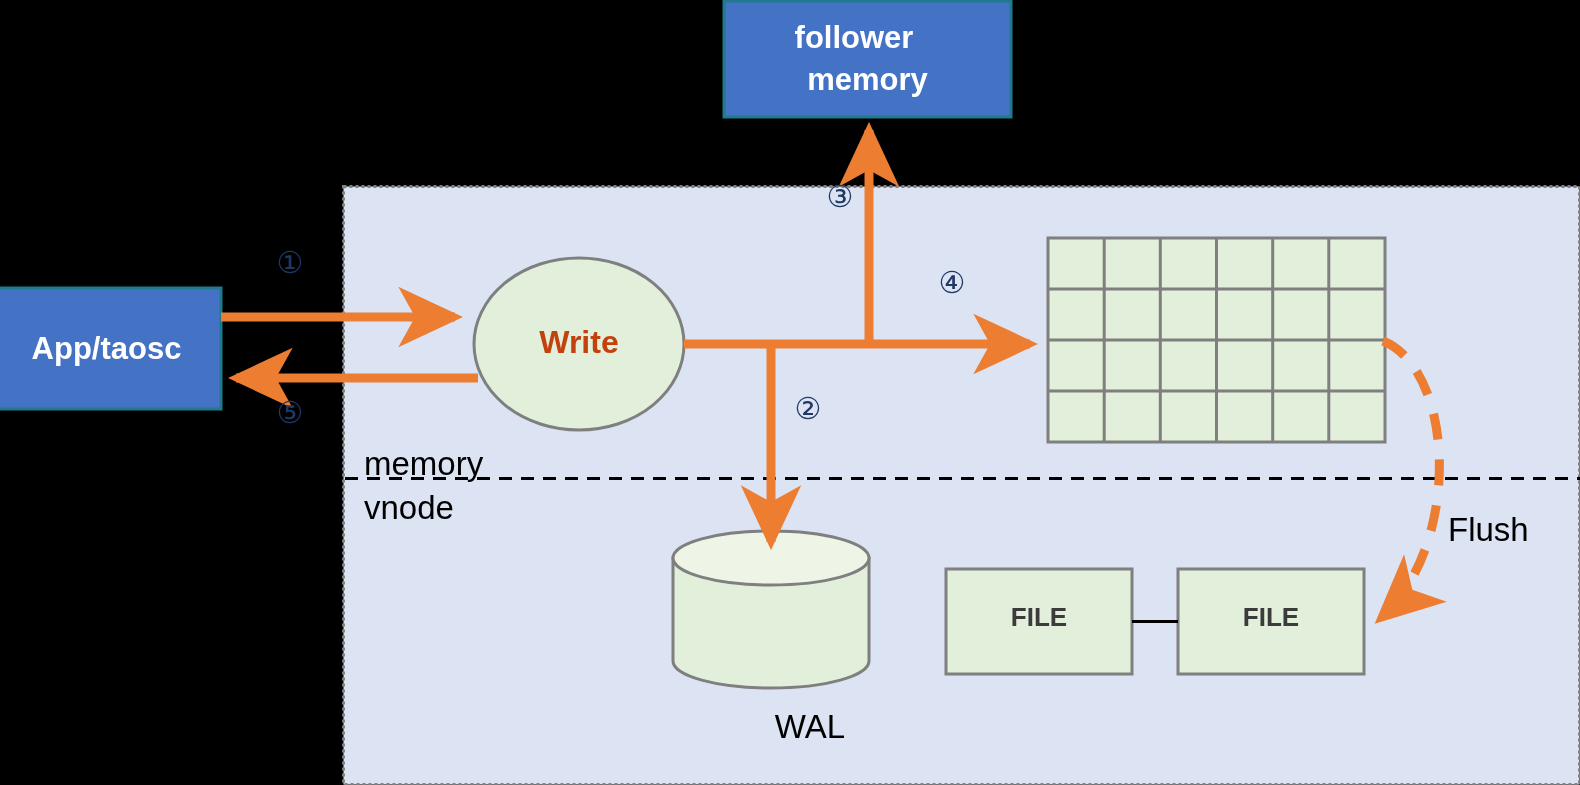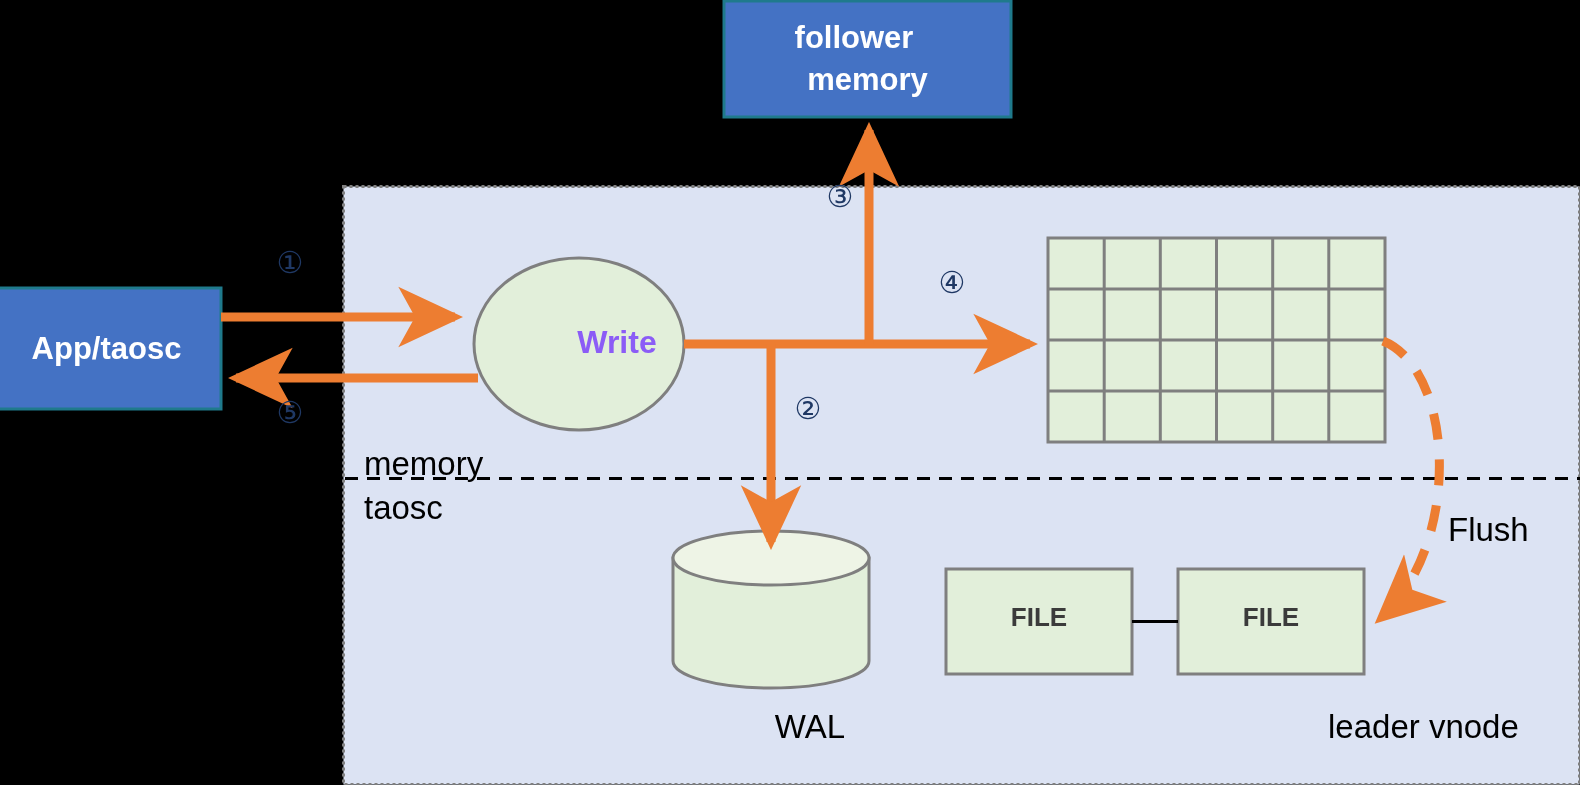--- a/index.html
+++ b/index.html
@@ -27,25 +27,24 @@
     line-height: 1.15;
   }
   
   .boxtext {
     color: #ffffff;
     font-weight: bold;
     font-size: 31px;
     text-align: center;
   }
   .ellipse-text {
-    color: #8b5cf6;
+    color: #c2410c;
     font-weight: bold;
     font-size: 32px;
     text-align: center;
-    margin-left: 38px;
   }
   .file-text {
     color: #3b3b3b;
     font-weight: bold;
     font-size: 26px;
     text-align: center;
   }
   .plain {
     color: #000000;
     font-size: 33px;
@@ -125,25 +124,24 @@
   <div class="lbl boxtext" style="left:724px; top:62px; width:287px;">memory</div>
 
   <div class="lbl ellipse-text" style="left:474px; top:324px; width:210px;">Write</div>
 
   <div class="lbl file-text" style="left:946px; top:603px; width:186px;">FILE</div>
   <div class="lbl file-text" style="left:1178px; top:603px; width:186px;">FILE</div>
 
   <div class="lbl plain" style="left:645px; top:708px; width:200px; text-align:right;">WAL</div>
 
   <div class="lbl plain" style="left:364px; top:445px;">memory</div>
-  <div class="lbl plain" style="left:364px; top:489px;">taosc</div>
+  <div class="lbl plain" style="left:364px; top:489px;">vnode</div>
 
   <div class="lbl plain" style="left:1448px; top:511px;">Flush</div>
 
-  <div class="lbl plain" style="left:1328px; top:708px;">leader vnode</div>
 
   <div class="lbl step" style="left:266px; top:246px; width:48px;">①</div>
   <div class="lbl step" style="left:784px; top:392px; width:48px;">②</div>
   <div class="lbl step" style="left:816px; top:180px; width:48px;">③</div>
   <div class="lbl step" style="left:928px; top:266px; width:48px;">④</div>
   <div class="lbl step" style="left:266px; top:396px; width:48px;">⑤</div>
 
 </div>
 
 </body></html>

